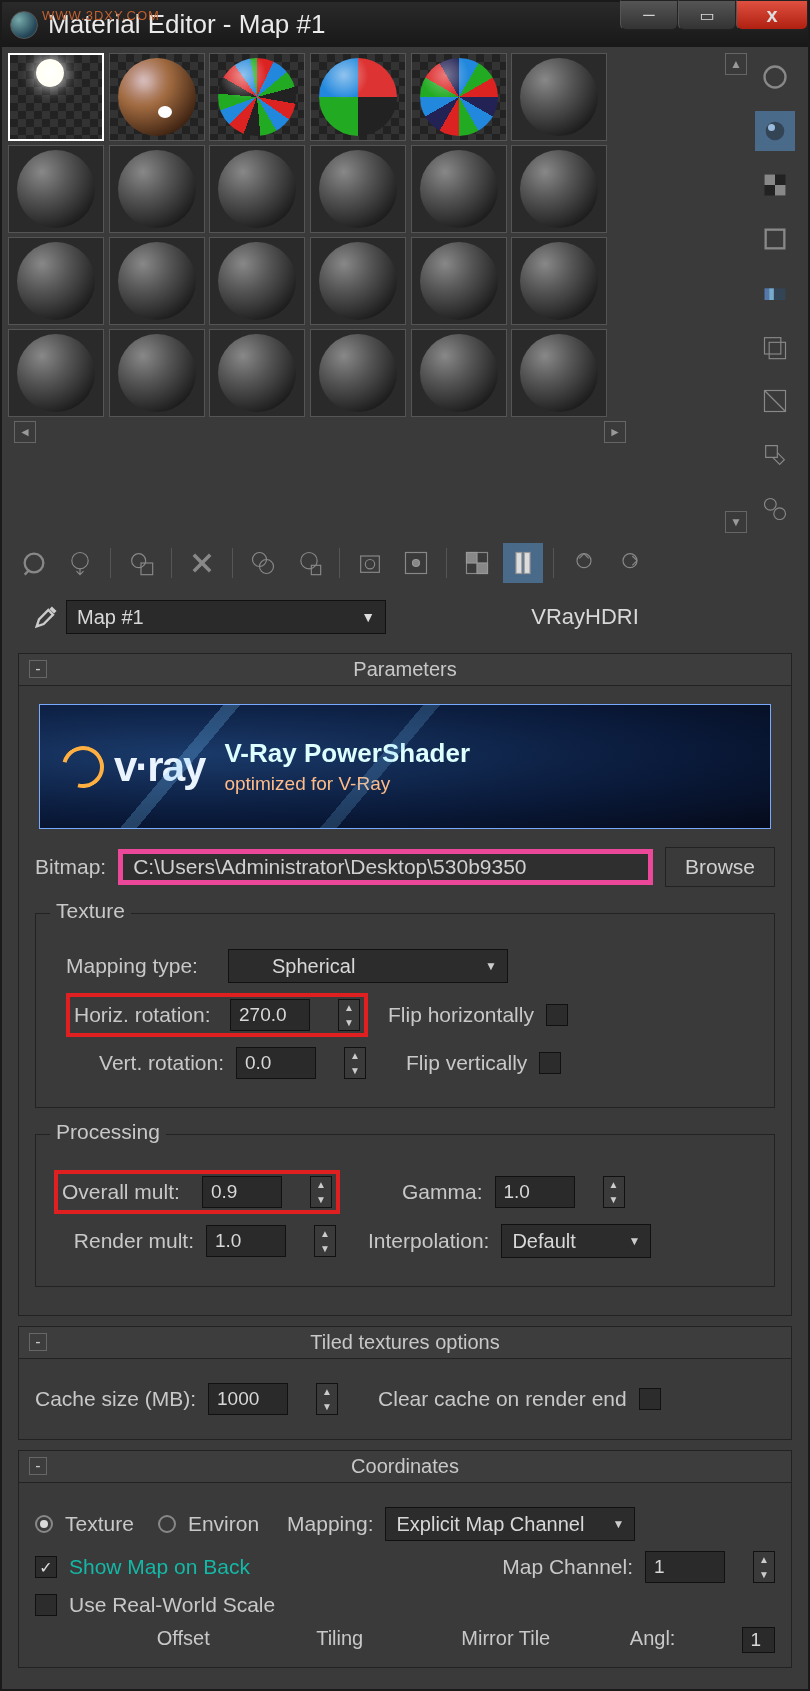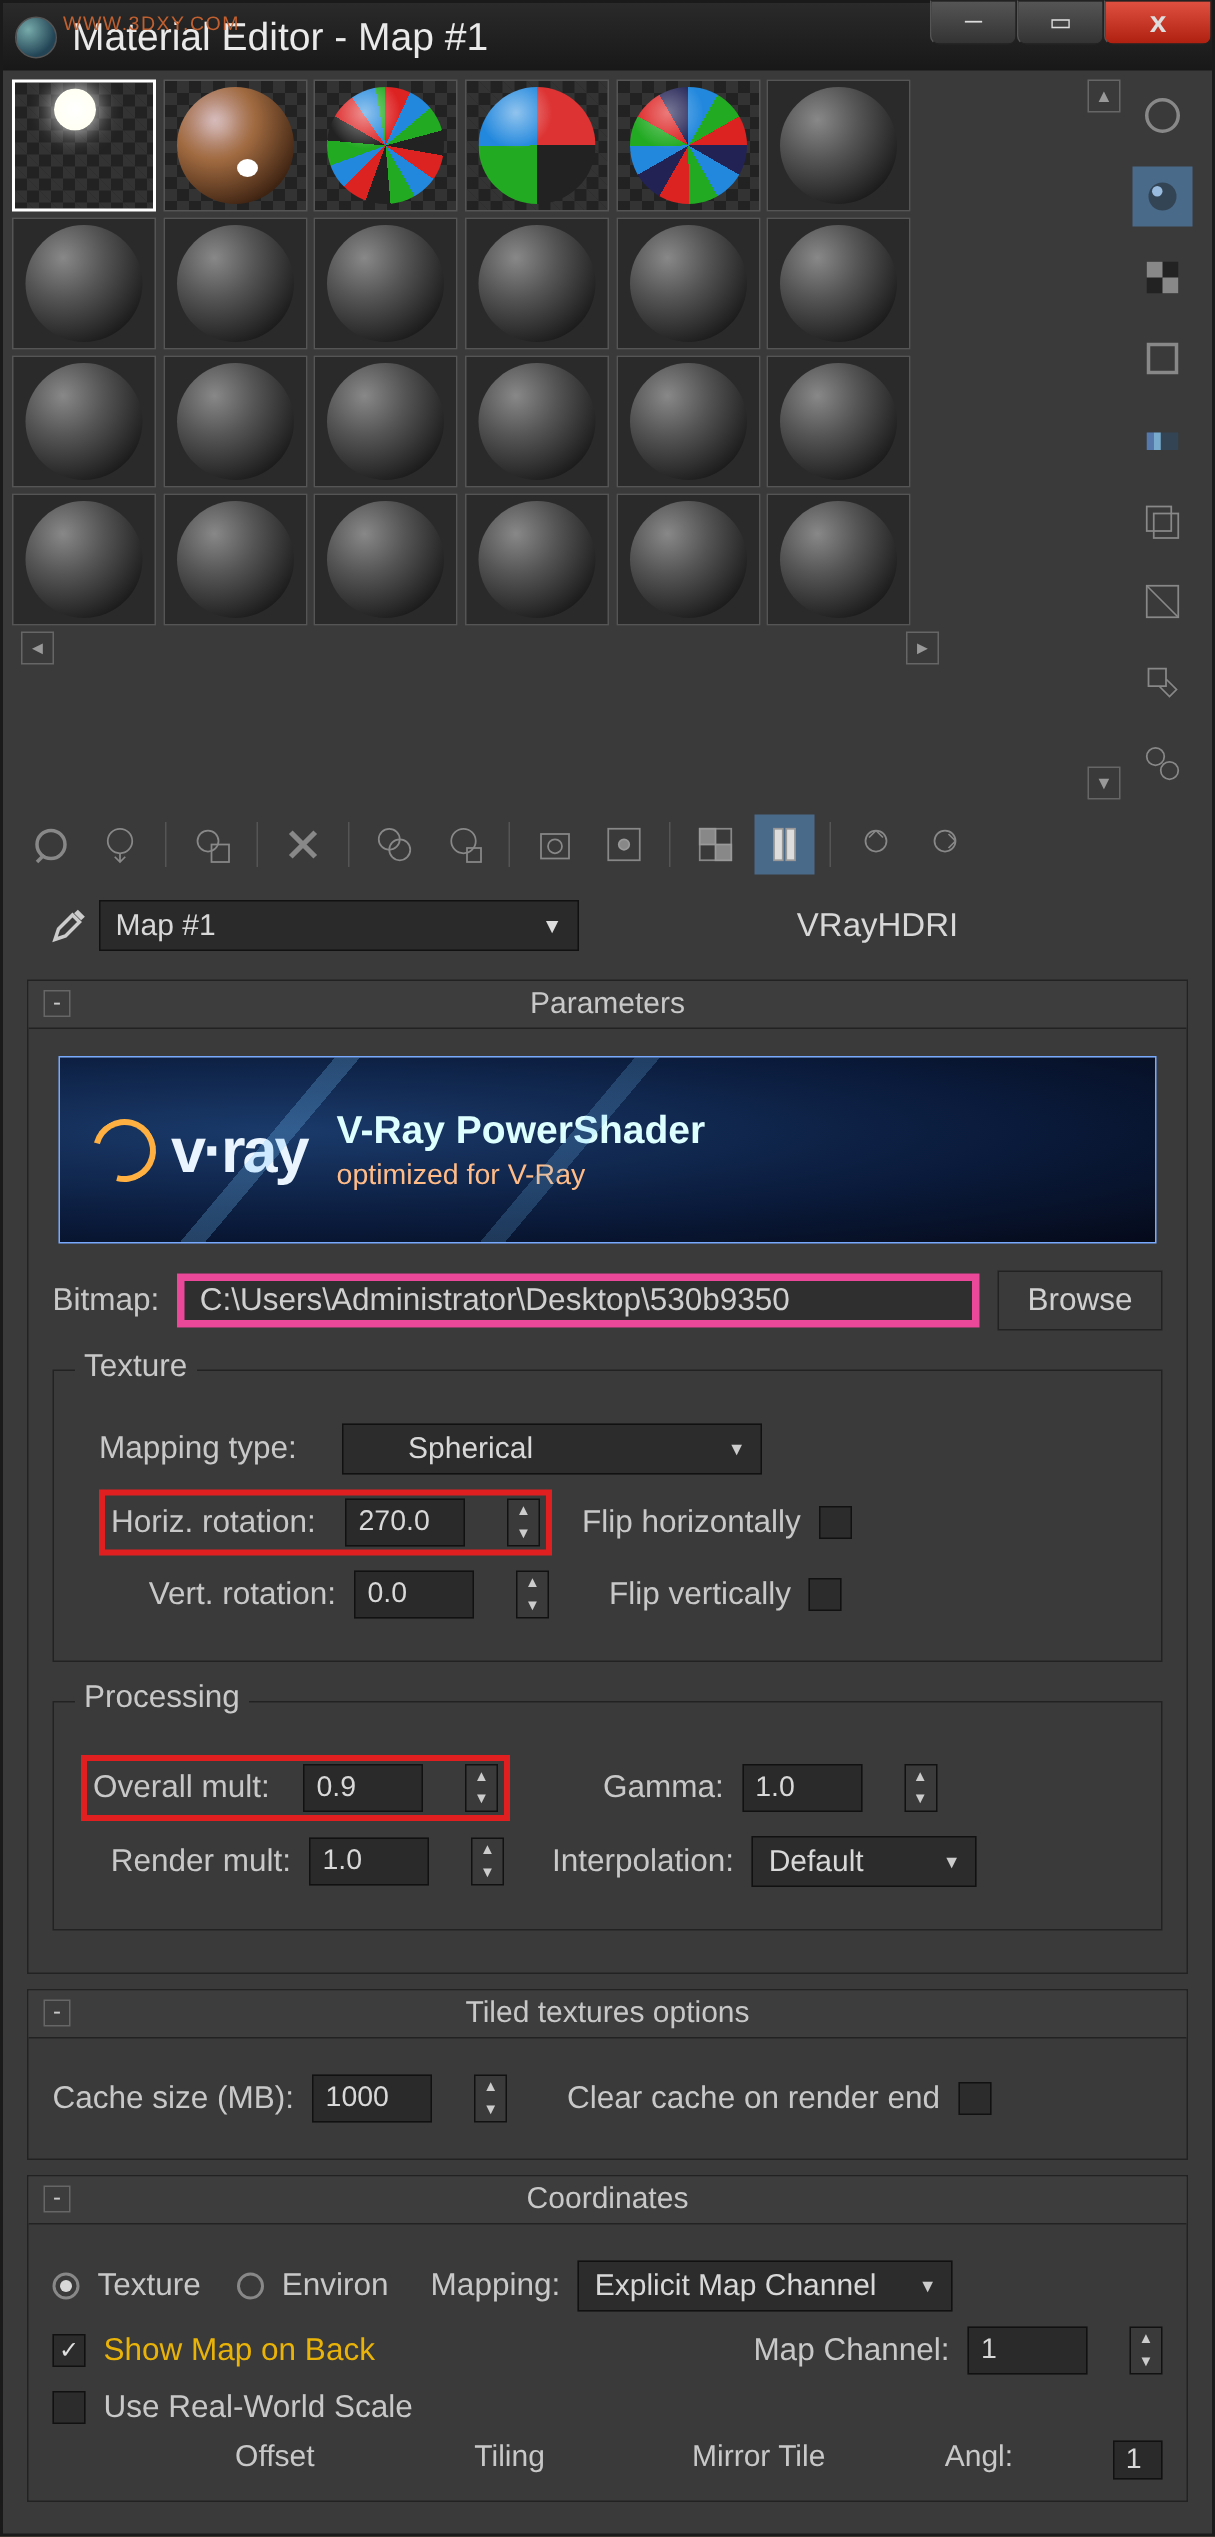--- a/index.html
+++ b/index.html
@@ -94,21 +94,21 @@
 .spinner .input-box { width: 80px; }
 .spinner .arrows { width: 22px; height:32px; display:flex; flex-direction:column; border:1px solid #111; background:#3a3a3a;}
 .spinner .arrows span{ flex:1; display:flex; align-items:center; justify-content:center; color:#ccc; font-size:10px;}
 .check { width:22px; height:22px; border:1px solid #111; background:#2c2c2c; display:inline-flex; align-items:center; justify-content:center; color:#e0e0e0; font-size:16px;}
 .radio { width:18px; height:18px; border-radius:50%; border:2px solid #888; display:inline-flex; align-items:center; justify-content:center;}
 .radio.on::after{ content:""; width:8px; height:8px; border-radius:50%; background:#d8d8d8;}
 .select { height:34px; background:#2c2c2c; border:1px solid #111; color:#d8d8d8; display:flex; align-items:center; justify-content:space-between; padding:0 10px; font-size:20px;}
 .select .arrow{ font-size:12px; color:#ccc;}
 .redbox { border: 4px solid #e02020; padding: 2px 4px; display:flex; align-items:center; gap:10px;}
 .small-in{ width:64px;}
-.dim{ color:#eab308;}
+.dim{ color:#14b8a6;}
 .col-head{ display:flex; gap:60px; margin-left:100px; font-size:20px; color:#c8c8c8;}
 .col-head span{ width:100px; text-align:center;}
 </style>
 </head>
 <body>
 
 <div class="app-window">
   <span class="watermark">WWW.3DXY.COM</span>
 
   <div class="titlebar">

